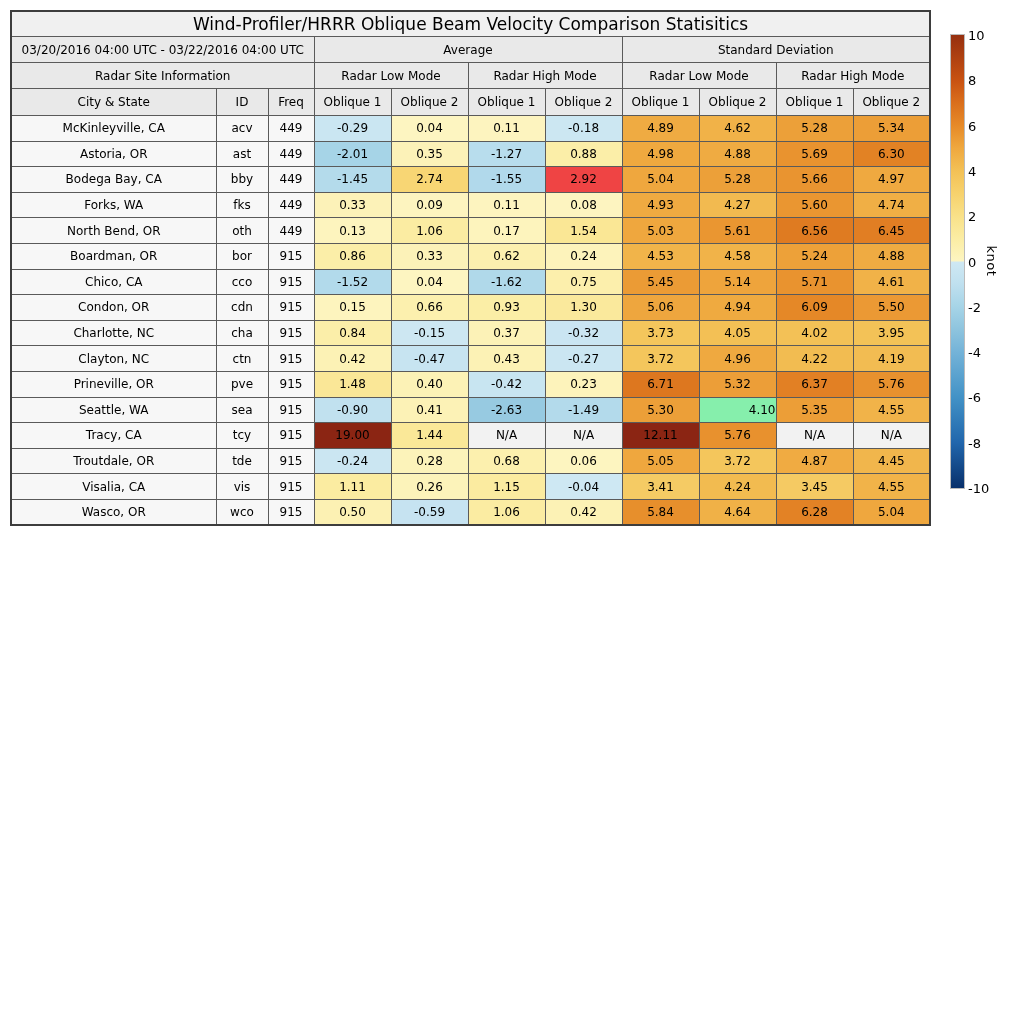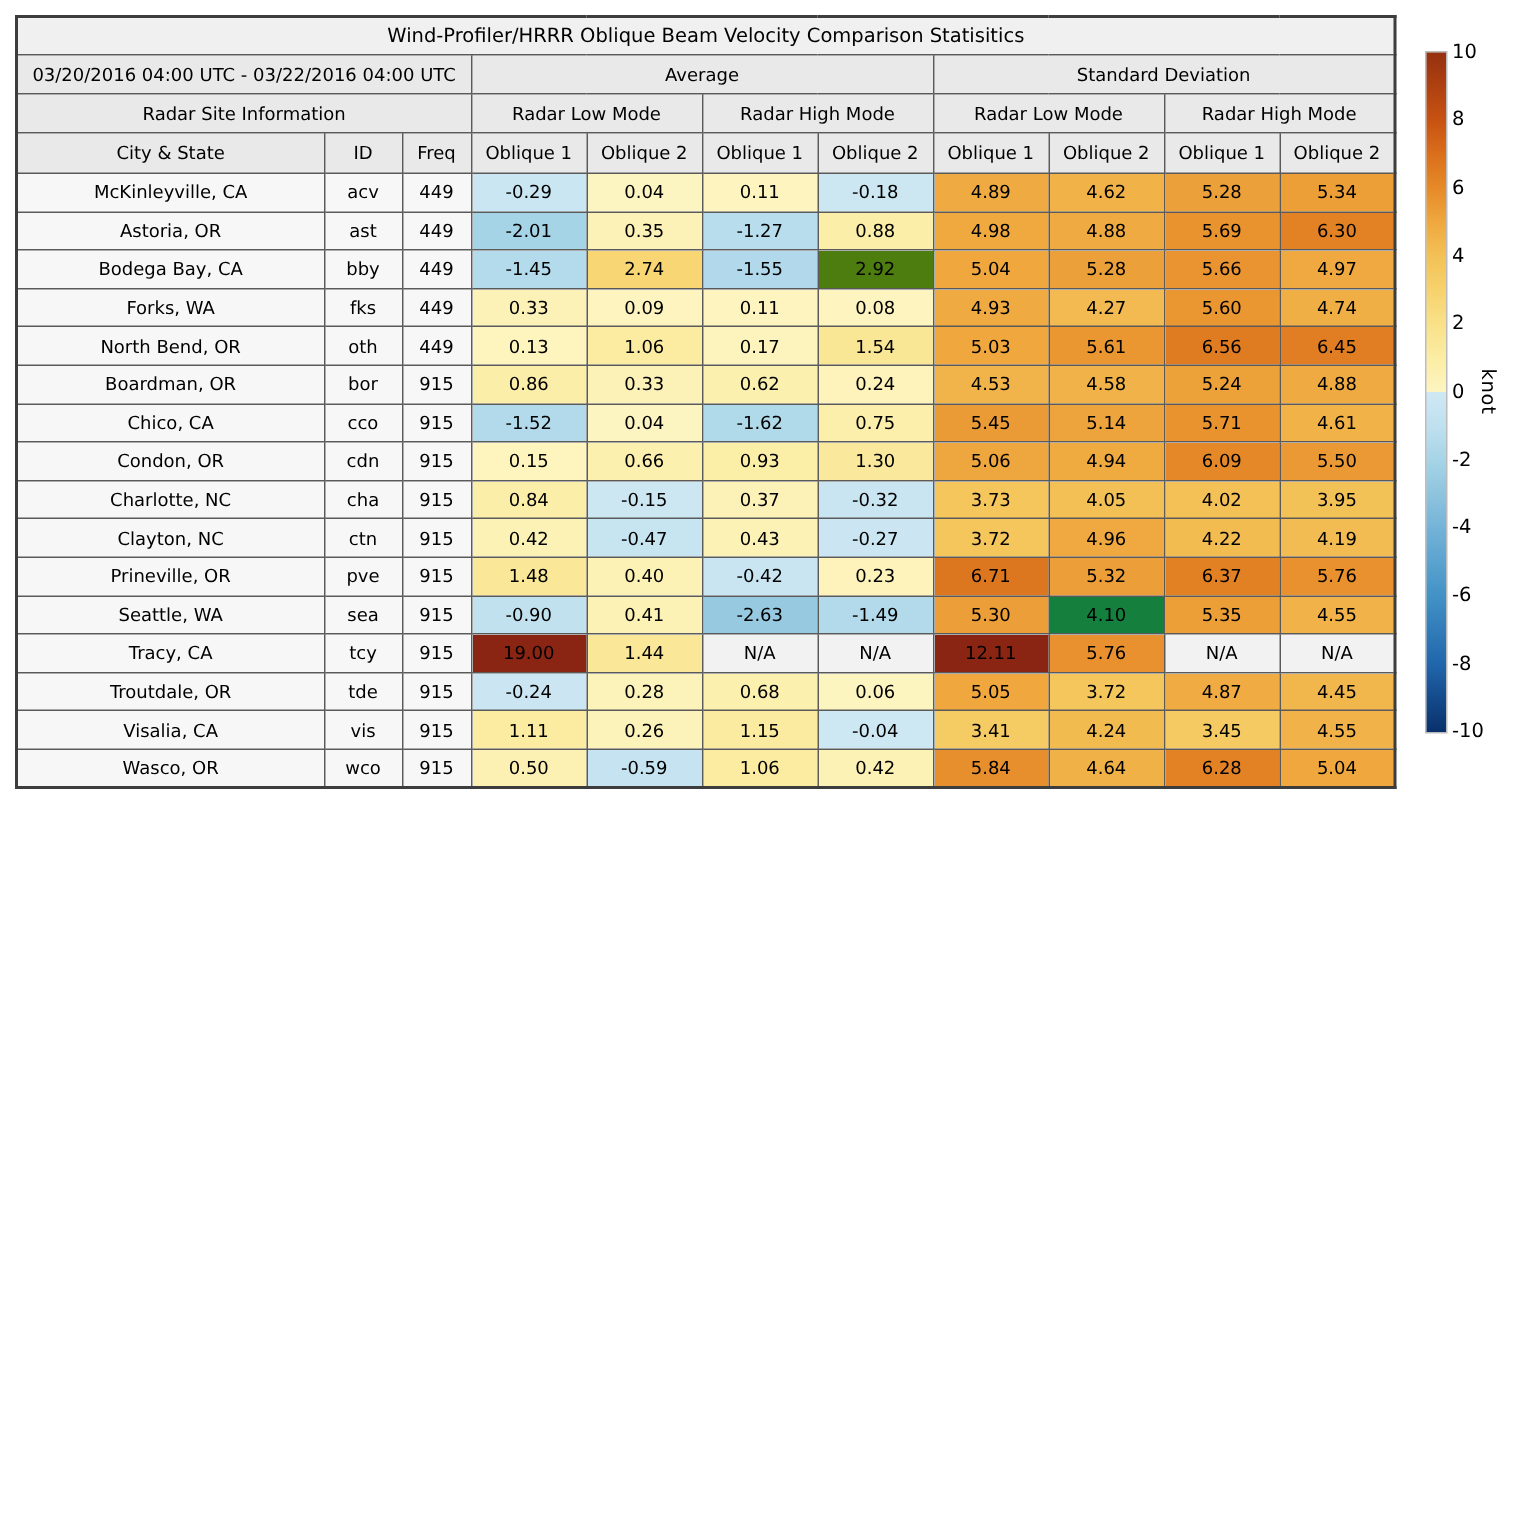--- a/index.html
+++ b/index.html
@@ -7,21 +7,21 @@
   .canvas{position:relative;width:1024px;height:1024px;background:#ffffff;overflow:hidden;}
 
   table.stats{position:absolute;left:10px;top:10px;width:921px;border-collapse:collapse;table-layout:fixed;border:2px solid #3d3d3d;}
   table.stats th, table.stats td{
     border:1px solid #5a5a5a;
     text-align:center;vertical-align:middle;
     font-size:12px;font-weight:400;color:#000;
     padding:0;overflow:hidden;white-space:nowrap;
   }
   thead th{background:#e9e9e9;}
-  tr.title-row th{height:24px;font-size:13px;background:#f0f0f0;}
+  tr.title-row th{height:24px;font-size:17px;background:#f0f0f0;}
   tr.range-row th{height:25px;}
   tr.mode-row th{height:25px;}
   tr.colhead-row th{height:26px;}
   tbody tr{height:25.6px;}
   td.site{background:#f7f7f7;}
   td.val{background:#ffffff;}
   td.na{background:#f2f2f2;}
 
   .colorbar-wrap{position:absolute;left:0;top:0;width:1024px;height:1024px;pointer-events:none;}
   .cbar{position:absolute;left:951px;top:35px;width:13px;height:453px;outline:1px solid rgba(60,60,60,.35);}
@@ -104,21 +104,21 @@
           <td class="val" style="background: rgb(233, 147, 47);">5.69</td>
           <td class="val" style="background: rgb(226, 130, 36);">6.30</td>
         </tr>
         <tr>
           <td class="site">Bodega Bay, CA</td>
           <td class="site">bby</td>
           <td class="site">449</td>
           <td class="val" style="background: rgb(180, 219, 235);">-1.45</td>
           <td class="val" style="background: rgb(248, 214, 116);">2.74</td>
           <td class="val" style="background: rgb(177, 217, 235);">-1.55</td>
-          <td class="val" style="background: #4d7c0f;">2.92</td>
+          <td class="val" style="background: #ef4444;">2.92</td>
           <td class="val" style="background: rgb(239, 167, 62);">5.04</td>
           <td class="val" style="background: rgb(236, 160, 57);">5.28</td>
           <td class="val" style="background: rgb(233, 148, 48);">5.66</td>
           <td class="val" style="background: rgb(239, 169, 64);">4.97</td>
         </tr>
         <tr>
           <td class="site">Forks, WA</td>
           <td class="site">fks</td>
           <td class="site">449</td>
           <td class="val" style="background: rgb(252, 242, 184);">0.33</td>
@@ -223,21 +223,21 @@
         </tr>
         <tr>
           <td class="site">Seattle, WA</td>
           <td class="site">sea</td>
           <td class="site">915</td>
           <td class="val" style="background: rgb(193, 225, 239);">-0.90</td>
           <td class="val" style="background: rgb(252, 242, 182);">0.41</td>
           <td class="val" style="background: rgb(151, 202, 225);">-2.63</td>
           <td class="val" style="background: rgb(179, 218, 235);">-1.49</td>
           <td class="val" style="background: rgb(236, 159, 56);">5.30</td>
-          <td class="val" style="background: #15803d;">4.10</td>
+          <td class="val" style="background: #86efac; text-align: right;">4.10</td>
           <td class="val" style="background: rgb(236, 158, 55);">5.35</td>
           <td class="val" style="background: rgb(241, 179, 73);">4.55</td>
         </tr>
         <tr>
           <td class="site">Tracy, CA</td>
           <td class="site">tcy</td>
           <td class="site">915</td>
           <td class="val" style="background: rgb(139, 37, 19);">19.00</td>
           <td class="val" style="background: rgb(250, 232, 152);">1.44</td>
           <td class="na">N/A</td>

